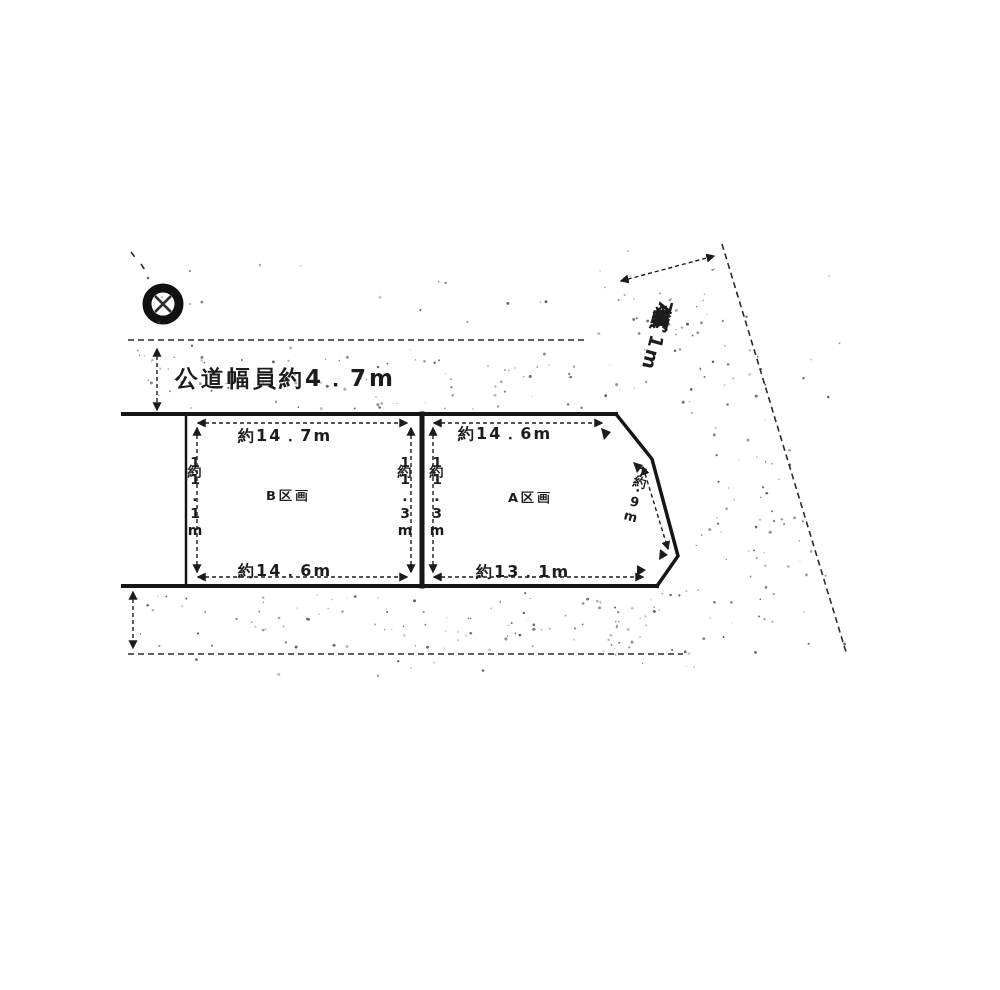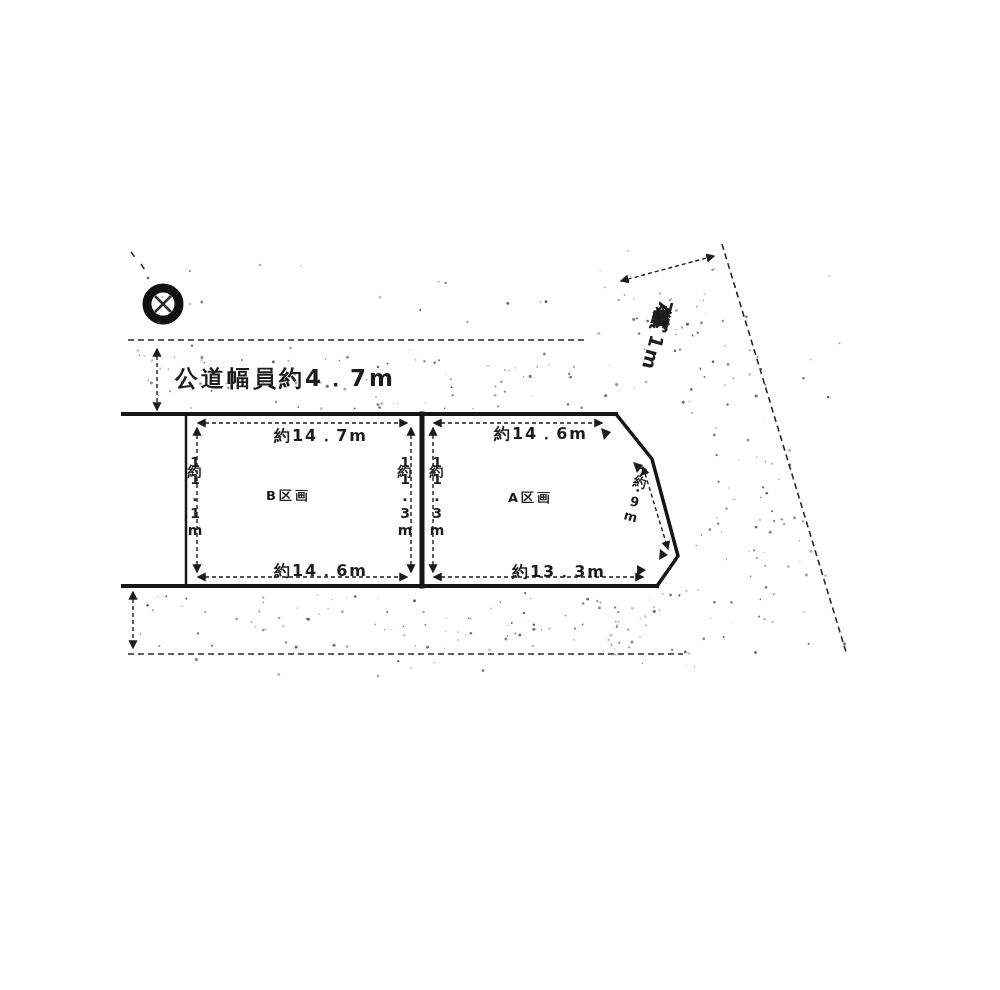--- a/index.html
+++ b/index.html
@@ -4,21 +4,21 @@
 <style>
   :root { --ink: #1c1c1c; }
   html,body { margin:0; padding:0; background:#ffffff; }
   #stage {
     position:relative; width:1000px; height:990px; background:#ffffff;
     font-family:"DejaVu Sans", sans-serif; color:var(--ink); overflow:hidden;
   }
   #lines { position:absolute; left:0; top:0; width:1000px; height:990px; }
   .lbl { position:absolute; font-weight:bold; white-space:nowrap; }
   .road-h { font-size:23px; letter-spacing:3px; }
-  .dim-h { font-size:16px; letter-spacing:2px; width:130px; text-align:right; }
+  .dim-h { font-size:16px; letter-spacing:2px; width:130px; text-align:left; }
   .plot-name { font-size:13px; letter-spacing:3px; }
   .dim-v {
     writing-mode:vertical-rl; text-orientation:upright;
     font-size:14px; letter-spacing:1px; line-height:1;
   }
   .road-v {
     writing-mode:vertical-rl; 
     font-size:19px; letter-spacing:2px; line-height:1;
     transform:rotate(15deg); transform-origin:top left;
   }
@@ -451,20 +451,20 @@
 
 
   <div class="lbl road-v" style="left:660px; top:288px;">公道幅員約7．1m</div>
 
   <div class="lbl plot-name" style="left:266px; top:487px;">B区画</div>
   <div class="lbl plot-name" style="left:508px; top:489px;">A区画</div>
 
   <div class="lbl dim-h" style="left:238px; top:426px;">約14．7m</div>
   <div class="lbl dim-h" style="left:238px; top:561px;">約14．6m</div>
   <div class="lbl dim-h" style="left:458px; top:424px;">約14．6m</div>
-  <div class="lbl dim-h" style="left:476px; top:562px;">約13．3m</div>
+  <div class="lbl dim-h" style="left:476px; top:562px;">約13．1m</div>
 
   <div class="lbl dim-v" style="left:188px; top:453px;">約11.1m</div>
   <div class="lbl dim-v" style="left:398px; top:453px;">約11.3m</div>
   <div class="lbl dim-v" style="left:430px; top:453px;">約11.3m</div>
   <div class="lbl dim-slant" style="left:638px; top:464px;">約7.9m</div>
 
 </div>
 
 </body></html>

